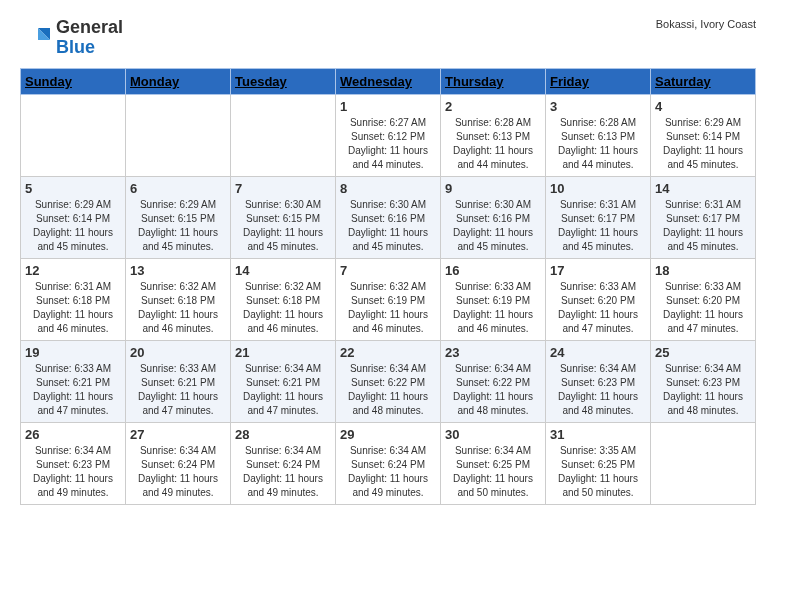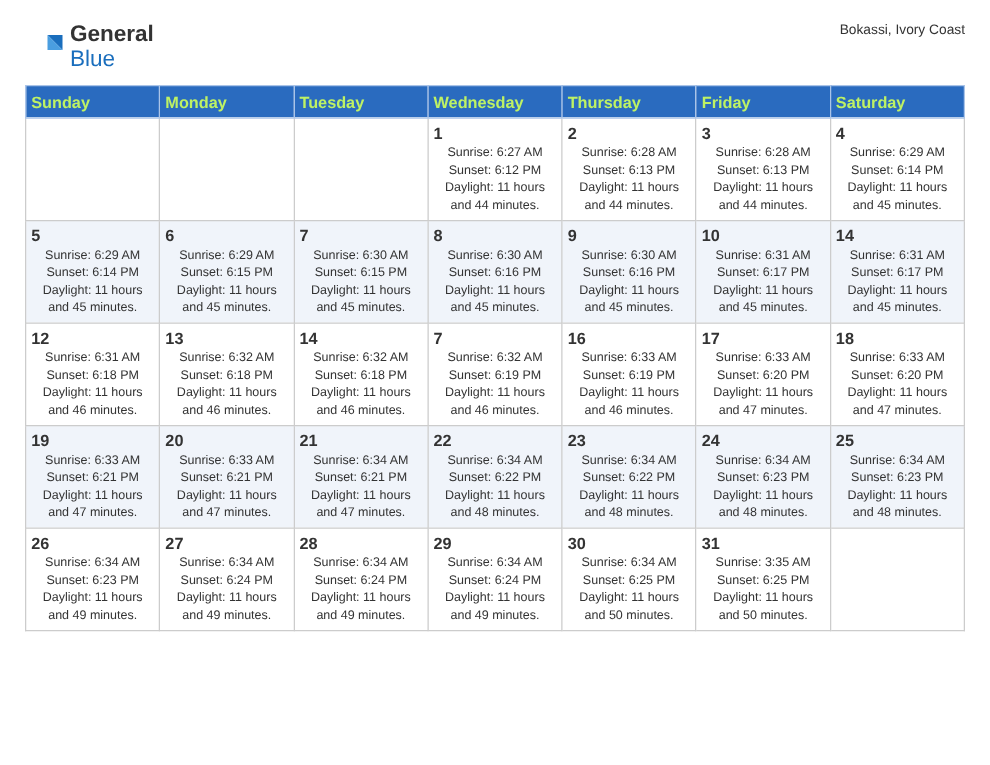--- a/index.html
+++ b/index.html
@@ -6,21 +6,21 @@
     body {
       font-family: Arial, sans-serif;
       background: #fff;
       width: 792px;
       height: 612px;
       overflow: hidden;
     }
     .page {
       width: 792px;
       height: 612px;
-      padding: 18px 20px 10px 20px;
+      padding: 18px 36px 10px 20px;
       background: #fff;
     }
     .header {
       display: flex;
       justify-content: space-between;
       align-items: flex-start;
       margin-bottom: 10px;
     }
     .logo {
       display: flex;
@@ -32,21 +32,21 @@
       flex-direction: column;
       line-height: 1.1;
     }
     .logo-general {
       font-size: 18px;
       font-weight: bold;
       color: #333;
     }
     .logo-blue {
       font-size: 18px;
-      font-weight: normal;
+      font-weight: bold;
       color: #1a6ebd;
     }
     .logo-icon {
       width: 32px;
       height: 32px;
       margin-right: 4px;
     }
     .title-area {
       text-align: right;
     }
@@ -60,26 +60,27 @@
       font-size: 11px;
       color: #333;
     }
     .calendar {
       width: 100%;
       border-collapse: collapse;
       table-layout: fixed;
     }
     .calendar thead tr th {
       background: #2a6bbf;
-      color: #bef264;
+      color: #000000;
       font-size: 13px;
       font-weight: bold;
       padding: 5px 4px;
       text-align: left;
       border: 1px solid #aac4e8;
+      text-decoration: underline;
     }
     .calendar tbody tr td {
       vertical-align: top;
       border: 1px solid #ccc;
       padding: 4px 4px 3px 4px;
       font-size: 10.5px;
       color: #333;
       height: 82px;
     }
     .day-num {

